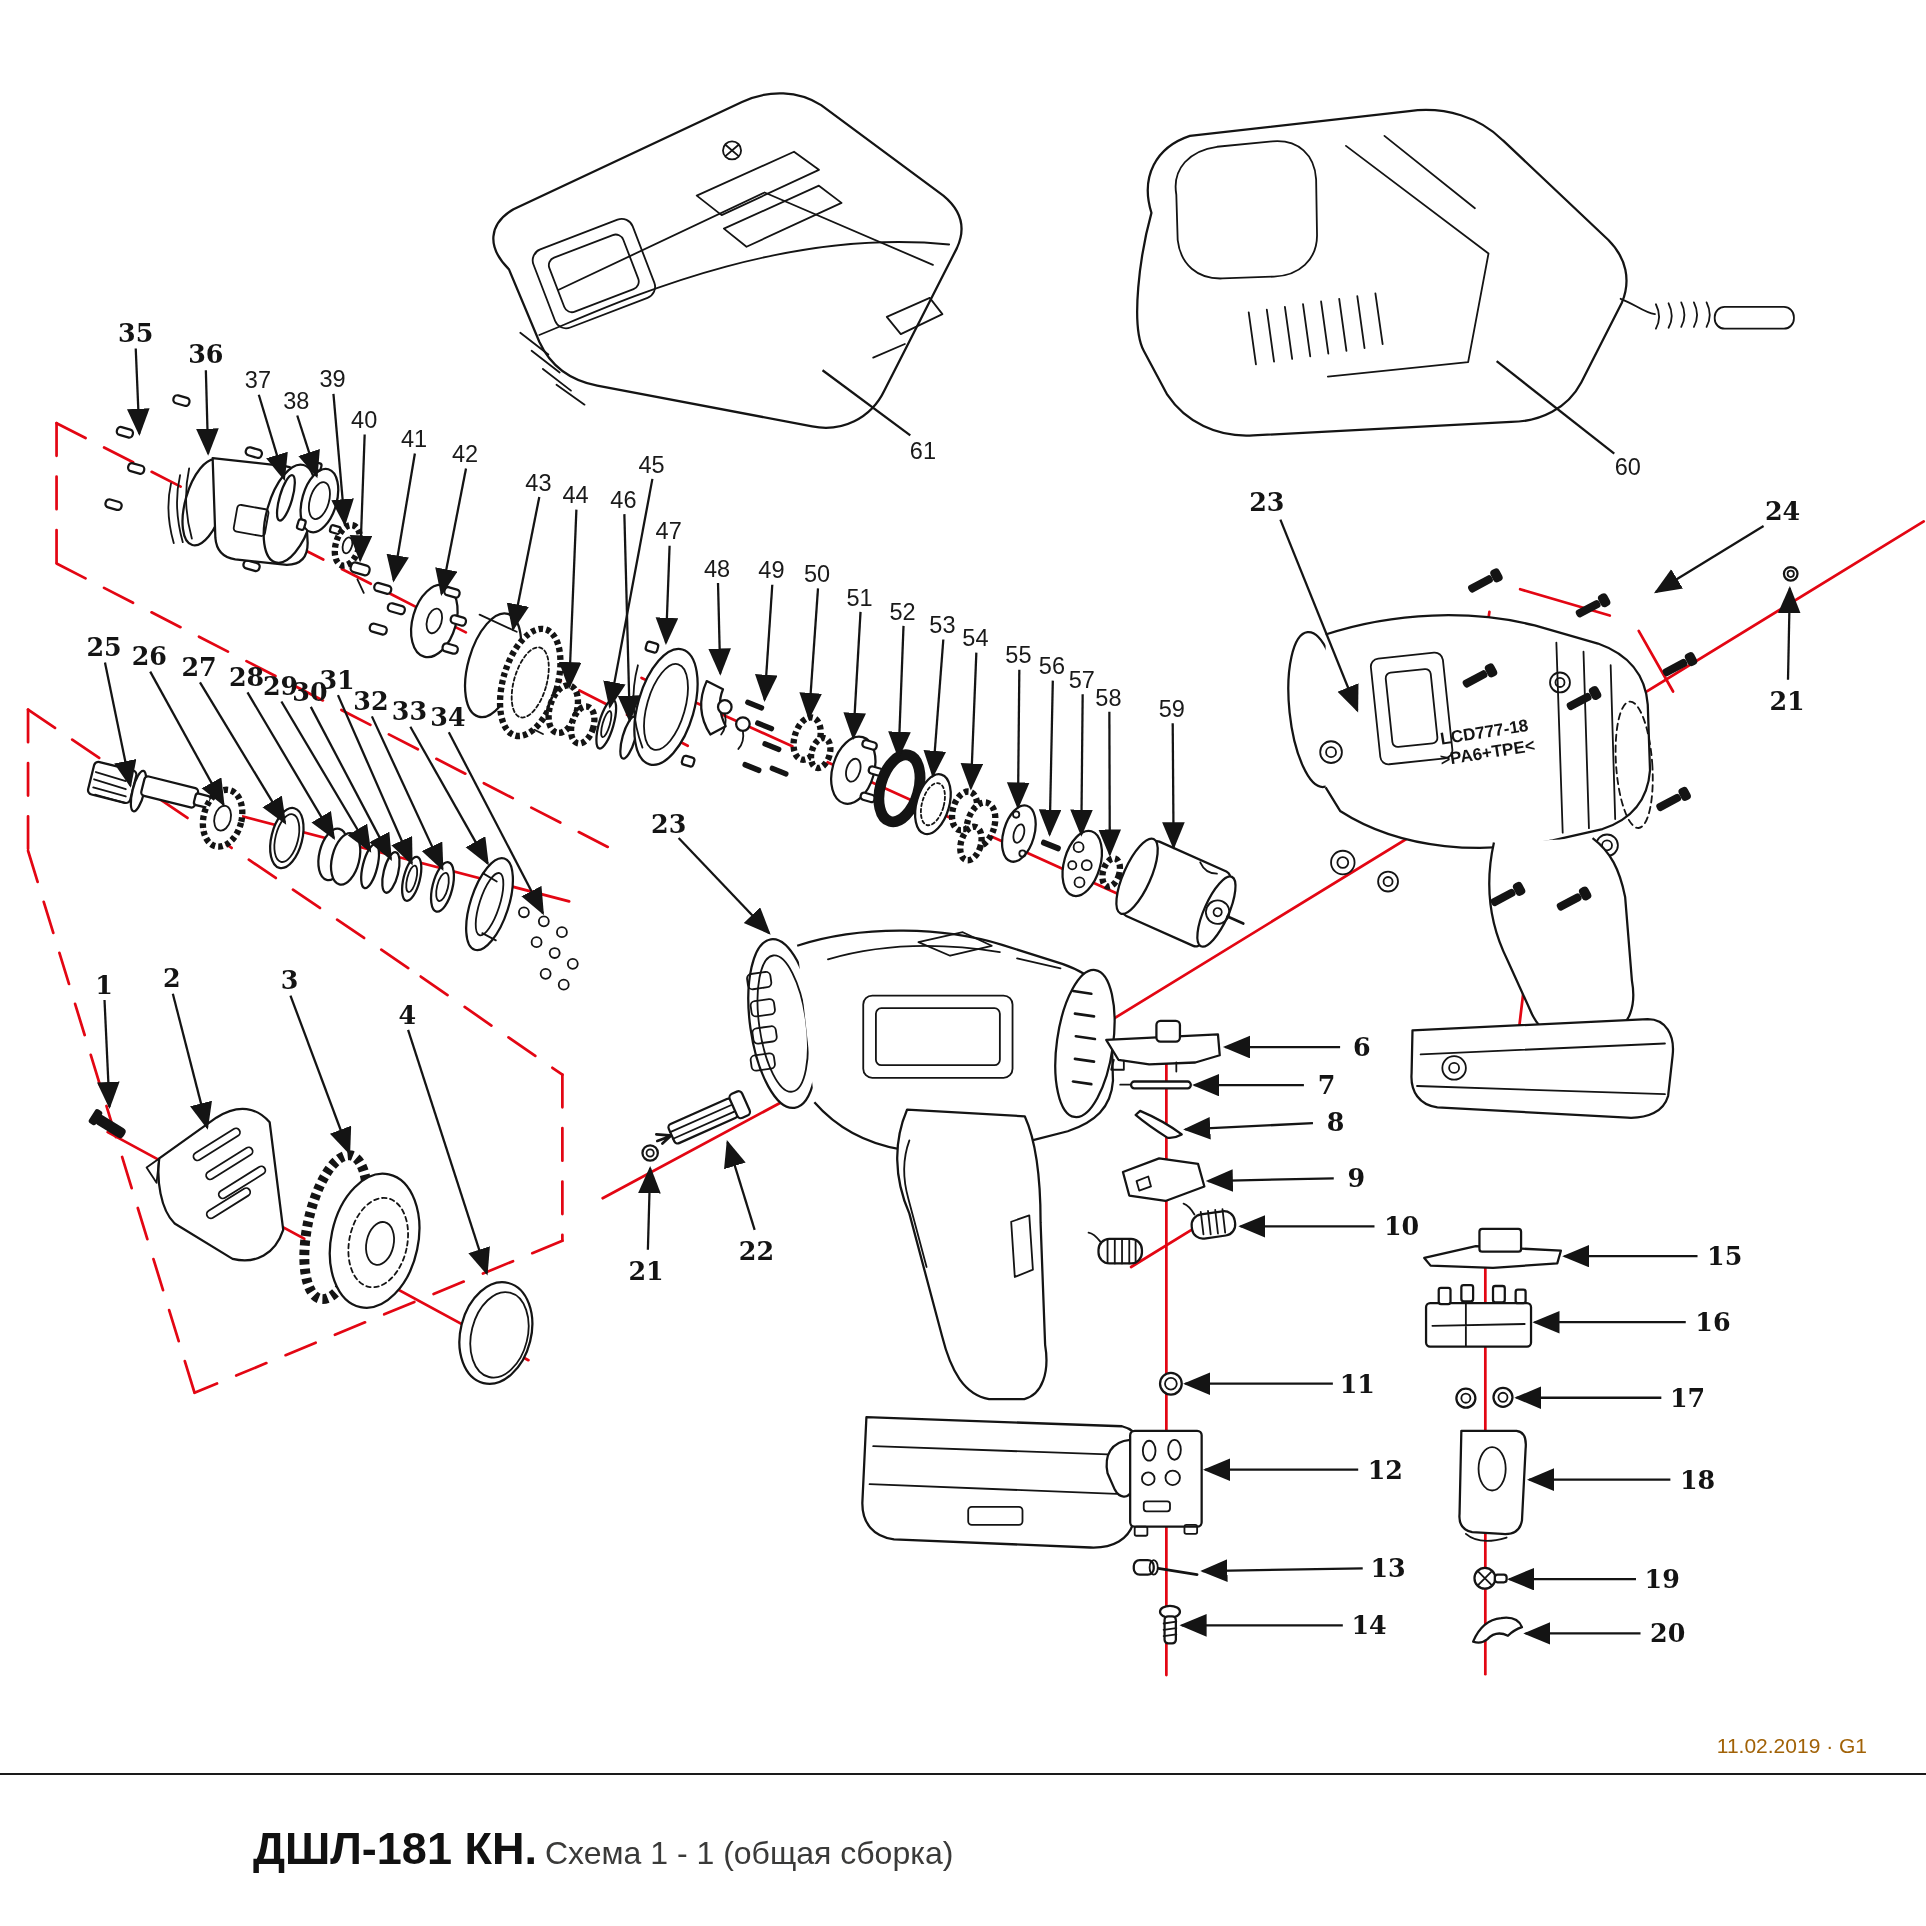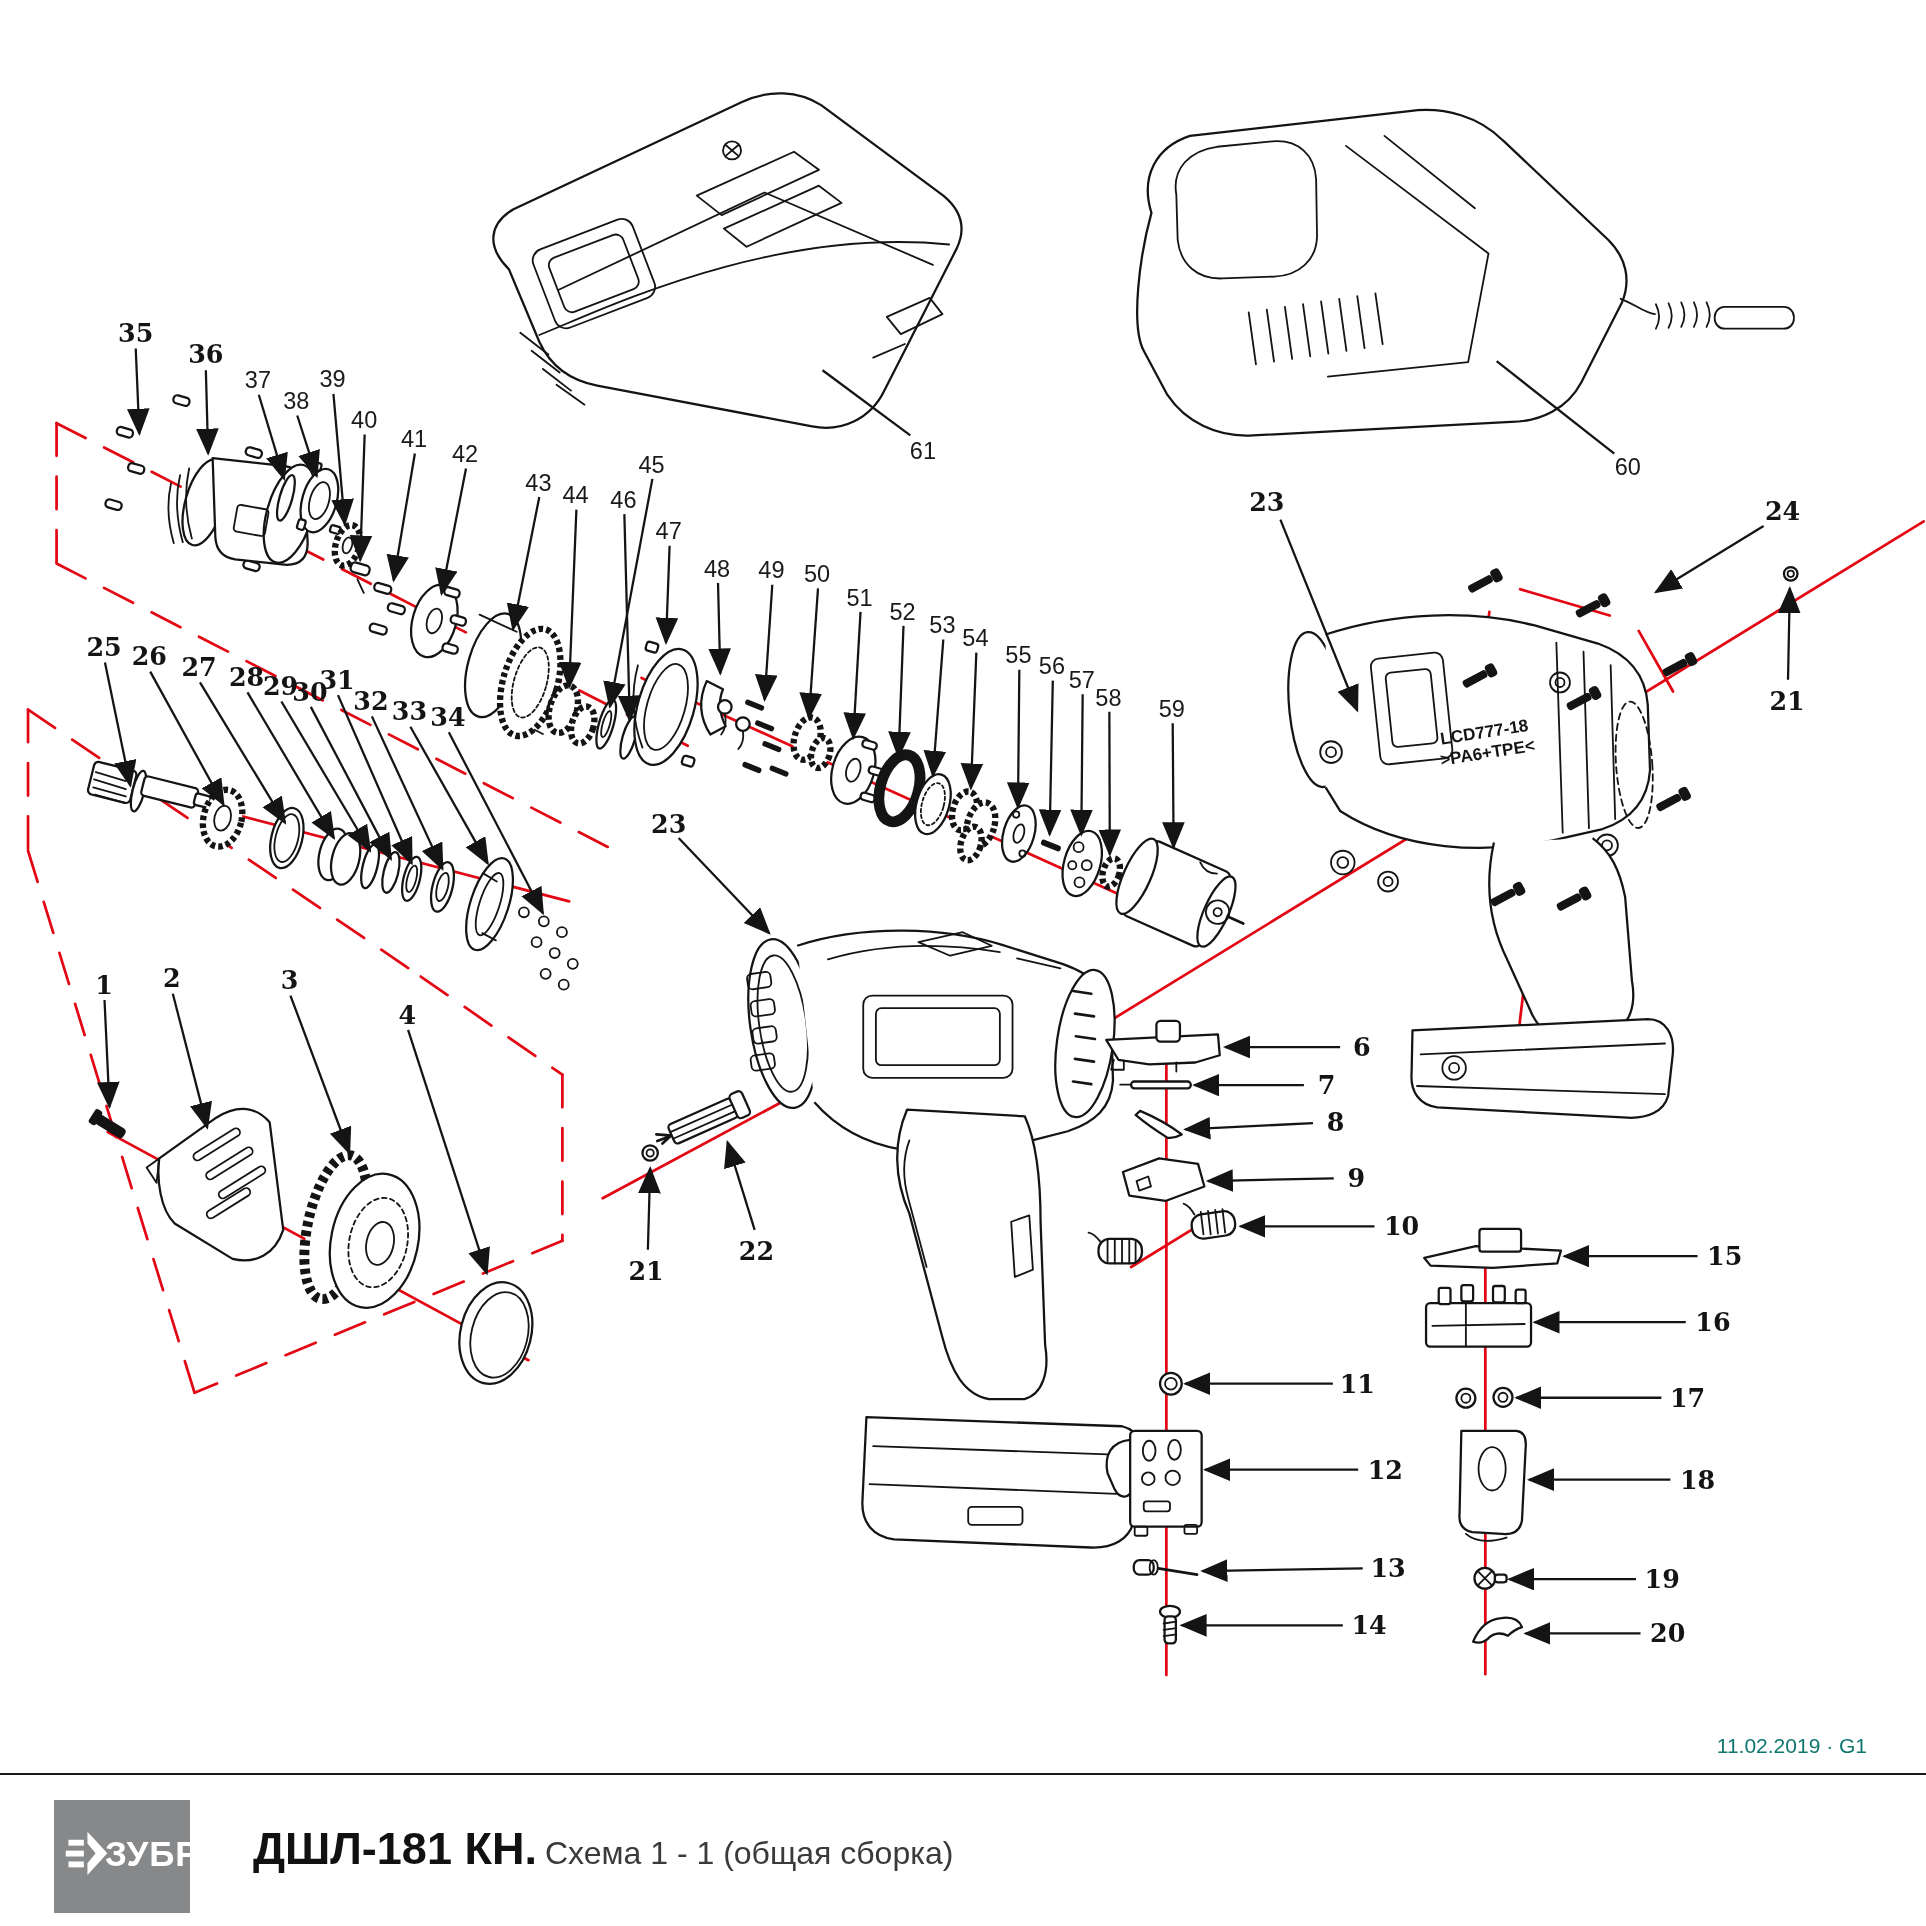--- a/index.html
+++ b/index.html
@@ -11,21 +11,21 @@
   .fw{fill:#ffffff;stroke:#141414;stroke-width:5;stroke-linejoin:round;}
   .dk{fill:#141414;stroke:none;}
   .gear{fill:#ffffff;stroke:#141414;stroke-width:14;stroke-dasharray:10 7;}
   .red{stroke:#e30613;stroke-width:6;fill:none;stroke-linecap:round;}
   .redd{stroke:#e30613;stroke-width:6;fill:none;stroke-dasharray:72 46;stroke-linecap:round;}
   .ldr{stroke:#141414;stroke-width:5;fill:none;}
   .num{font:700 56px "DejaVu Serif",serif;fill:#141414;}
   .numl{font:400 52px "Liberation Sans",sans-serif;fill:#1a1a1a;}
   .housetxt{font:700 38px "Liberation Sans",sans-serif;fill:#141414;}
   .footer-rule{position:absolute;left:0;top:1773px;width:1926px;height:1.8px;background:#1a1a1a;}
-  .date-note{position:absolute;right:59px;top:1734px;font:400 21px "Liberation Sans",sans-serif;color:#0f766e;}
+  .date-note{position:absolute;right:59px;top:1734px;font:400 21px "Liberation Sans",sans-serif;color:#a16207;}
   .logo-box{position:absolute;left:54px;top:1800px;width:136px;height:113px;background:#87888a;}
   .logo-text{position:absolute;left:51px;top:34px;font:800 35px "Liberation Sans",sans-serif;color:#fff;letter-spacing:0.9px;}
   .title-line{position:absolute;left:253px;top:1823px;white-space:nowrap;}
   .title-model{font:700 45px "Liberation Sans",sans-serif;color:#111;text-align:right;}
   .title-sub{font:400 32px "Liberation Sans",sans-serif;color:#3a3a39;margin-left:8.1px;}
 </style>
 </head>
 <body>
 
 <div id="page">
@@ -801,28 +801,19 @@
           <line class="ldr" x1="3626" y1="3610" x2="3372" y2="3610" marker-end="url(#ah)"></line>
           <text class="num" x="3686" y="3630" text-anchor="middle">20</text>
         </g>
   </g>
 </svg>
 
 
 <div class="date-note">11.02.2019 · G1</div>
 <div class="footer-rule"></div>
 
-<div class="logo-box">
-  <svg width="50" height="113" viewBox="0 0 110 250" style="position:absolute;left:8.1px;top:0;">
-    <rect x="14" y="88" width="34" height="13" fill="#fff"></rect>
-    <rect x="8" y="112" width="40" height="13" fill="#fff"></rect>
-    <rect x="14" y="136" width="34" height="13" fill="#fff"></rect>
-    <path d="M56,70 L100,118 L56,166 L56,140 L74,118 L56,96 Z" fill="#fff"></path>
-  </svg>
-  <span class="logo-text">ЗУБР</span>
-</div>
 
 <div class="title-line">
   <span class="title-model">ДШЛ-181 КН.</span><span class="title-sub">Схема 1 - 1 (общая сборка)</span>
 </div>
 
 </div>
 
 
 </body></html>

